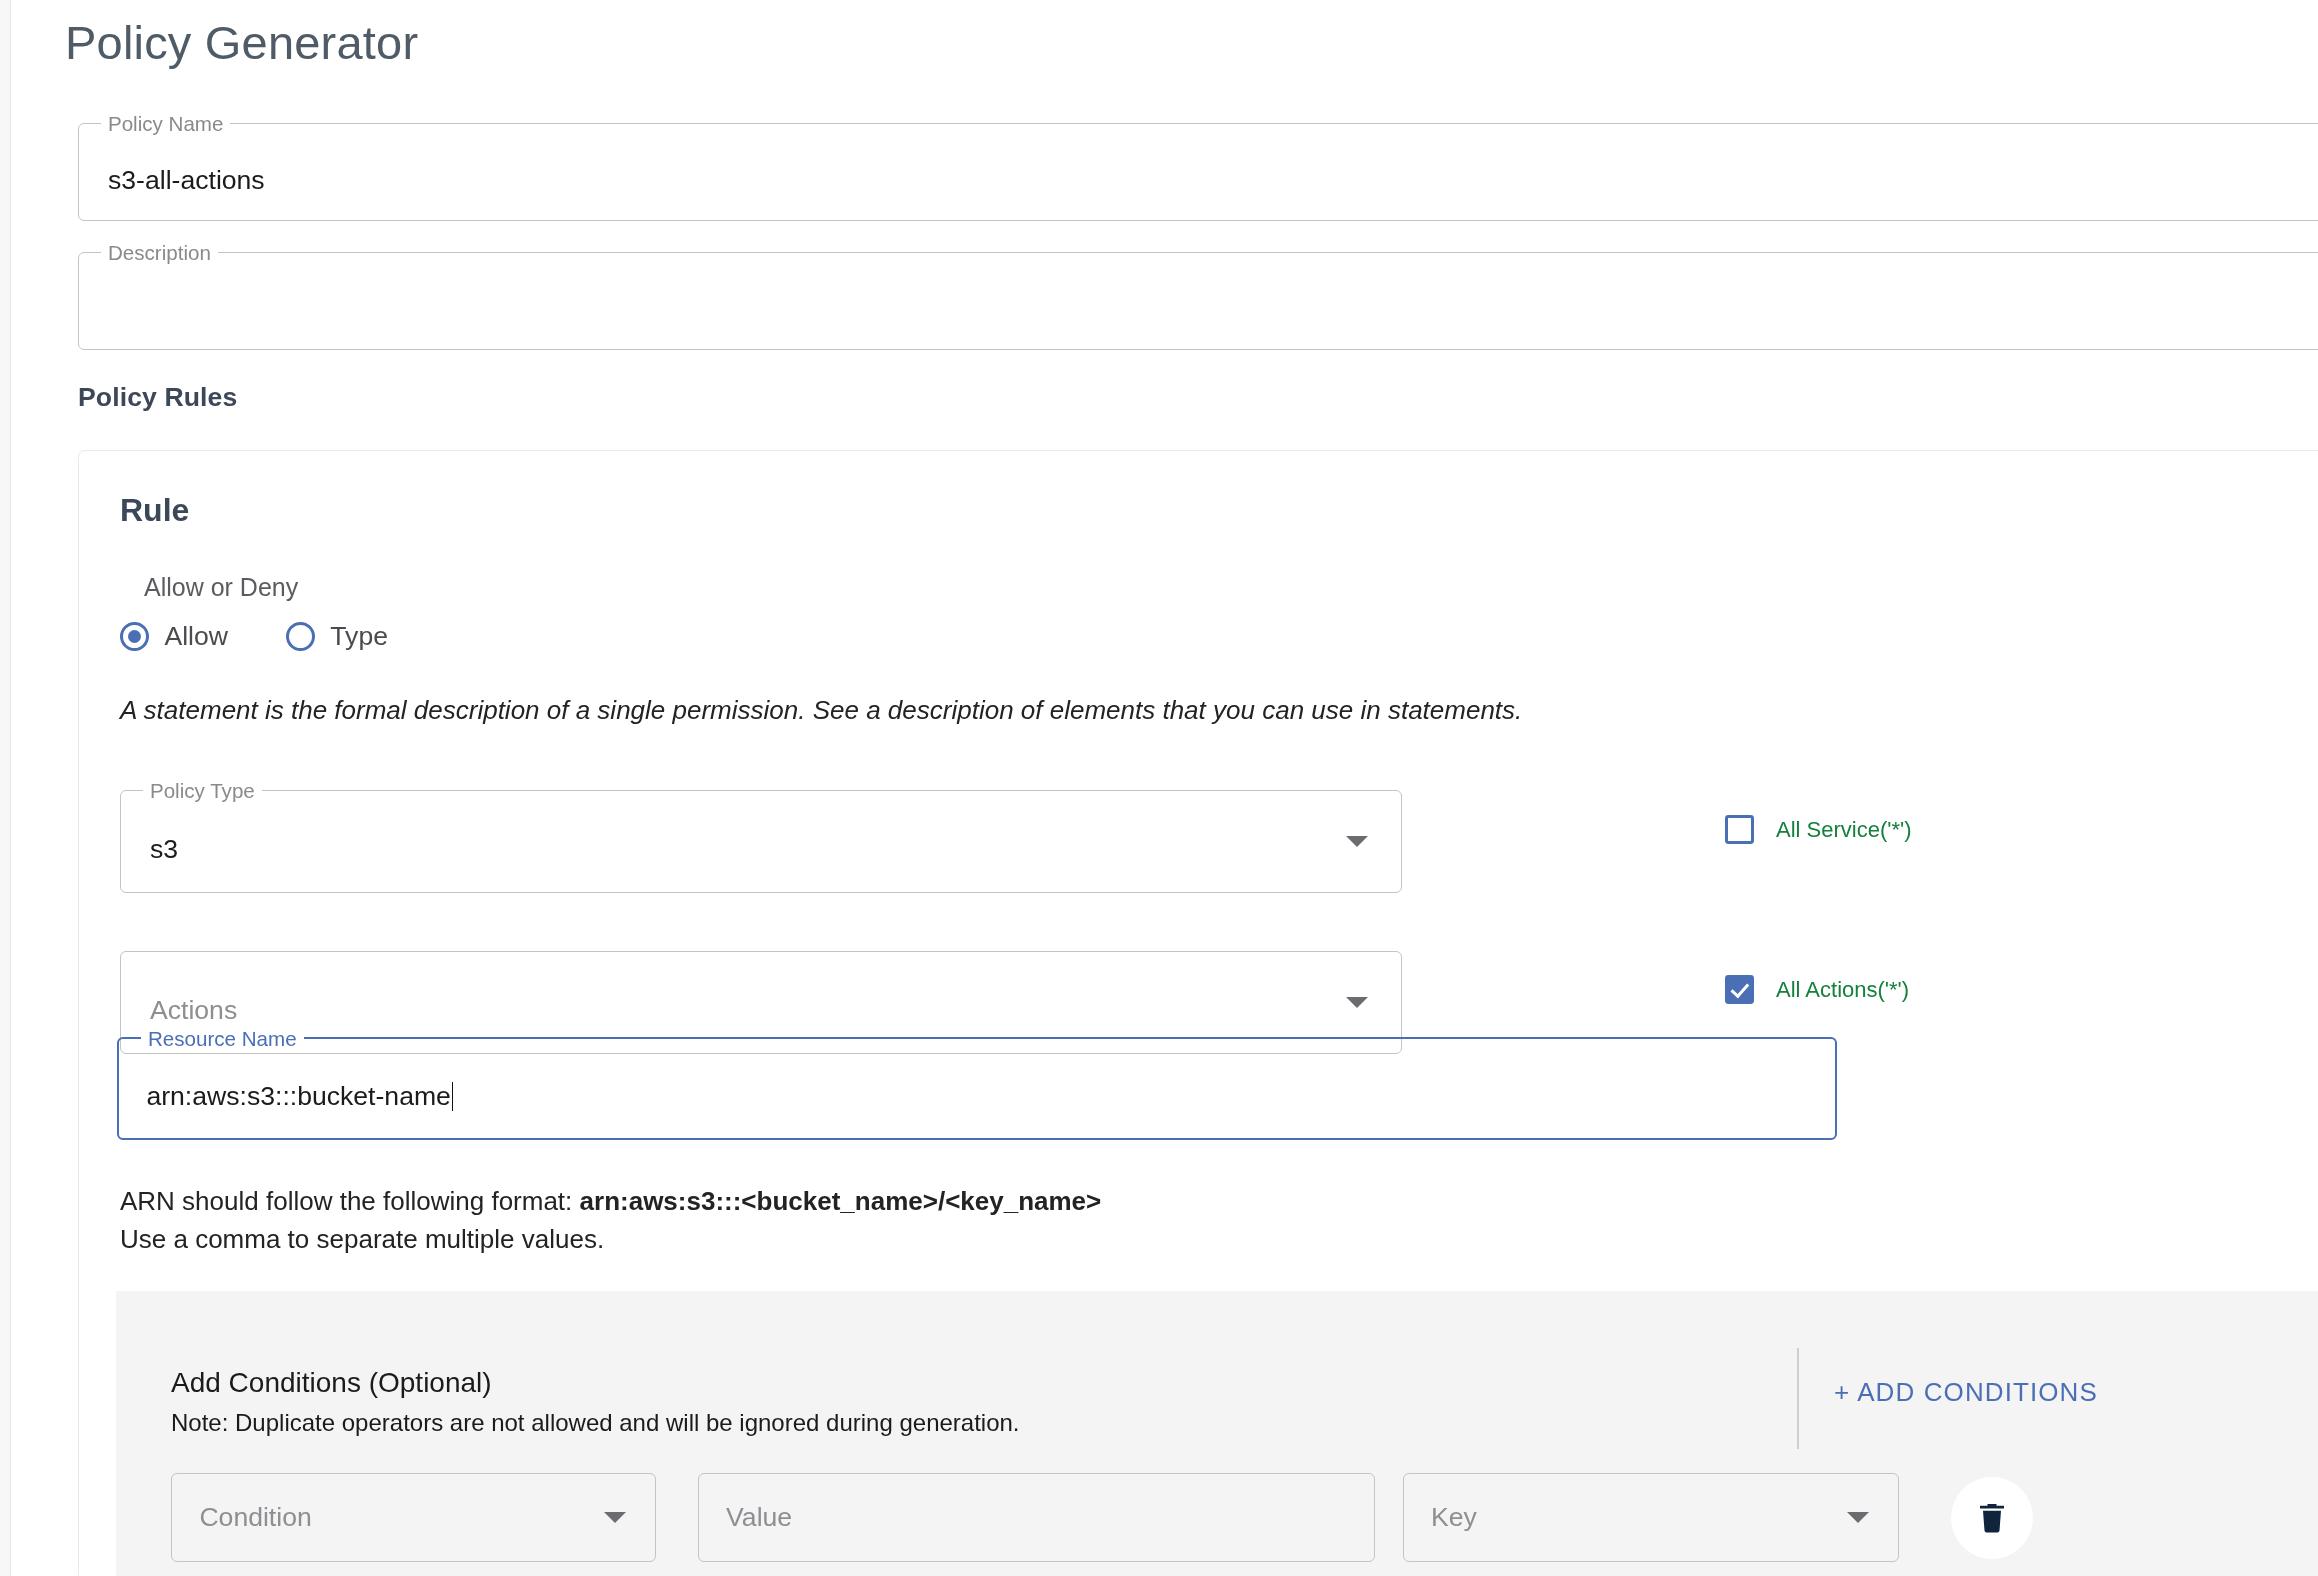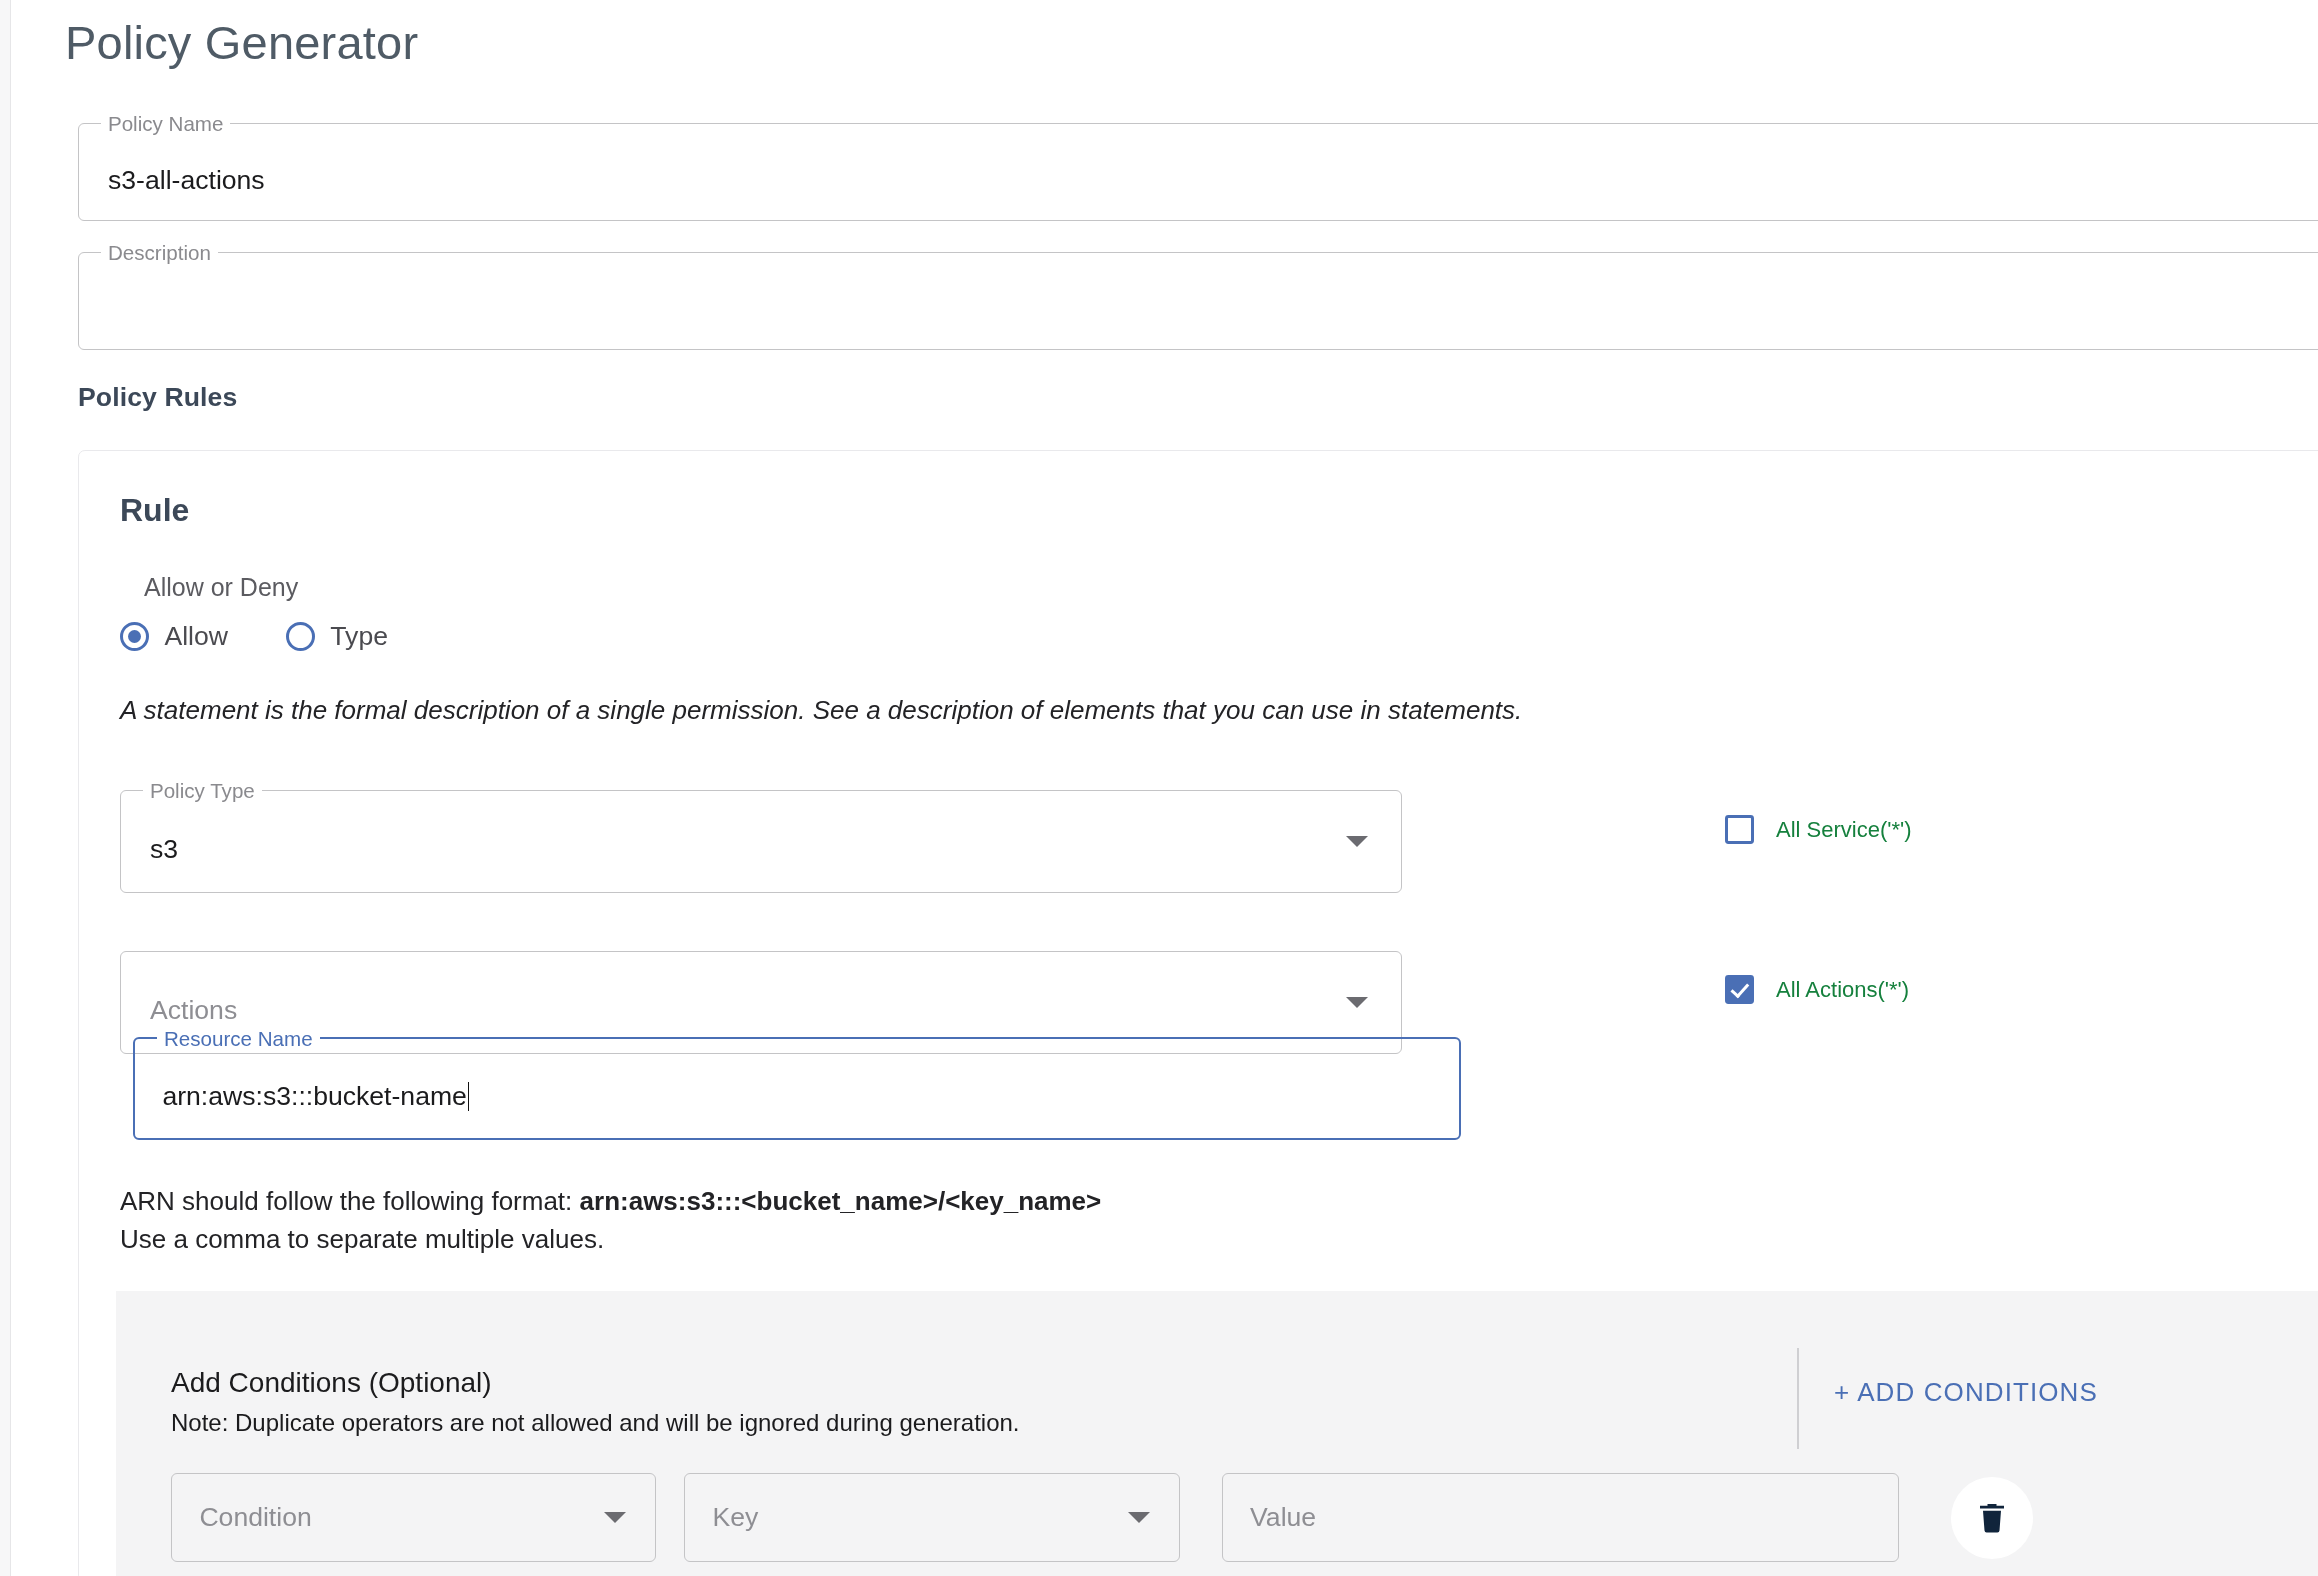--- a/index.html
+++ b/index.html
@@ -265,23 +265,23 @@
   }
   .check-label {
     font-size: 22px;
     color: #15803d;
     white-space: nowrap;
   }
 
   
   #resource-name-field {
     position: absolute;
-    left: 54px;
+    left: 38px;
     top: 1036px;
-    width: 1328px;
+    width: 1720px;
     height: 103px;
   }
   #resource-name-field .value {
     position: absolute;
     top: 43px;
     left: 0;
     padding-left: 27.4px;
   }
   .spell {
     border-bottom: 3.4px dotted #e55b4c;
@@ -493,27 +493,27 @@
 
       <button class="add-conditions-btn">+ ADD CONDITIONS</button>
 
       <div class="cond-row">
 
         <div class="cond-ctl" id="cond-condition">
           <span class="ph">Condition</span>
           <span class="cond-arrow"></span>
         </div>
 
+        <div class="cond-ctl" id="cond-value">
+          <span class="ph">Value</span>
+        </div>
+
         <div class="cond-ctl" id="cond-key">
           <span class="ph">Key</span>
           <span class="cond-arrow"></span>
-        </div>
-
-        <div class="cond-ctl" id="cond-value">
-          <span class="ph">Value</span>
         </div>
 
         <button class="delete-btn">
           <svg class="trash-icon" width="36" height="41" viewBox="0 0 24 24">
             <path fill="#10243b" d="M9 3h6v1.2h5V6H4V4.2h5V3z"></path>
             <path fill="#10243b" d="M6 7.5h12l-1 13.2a1.4 1.4 0 0 1-1.4 1.3H8.4A1.4 1.4 0 0 1 7 20.7L6 7.5z"></path>
           </svg>
         </button>
 
       </div>

